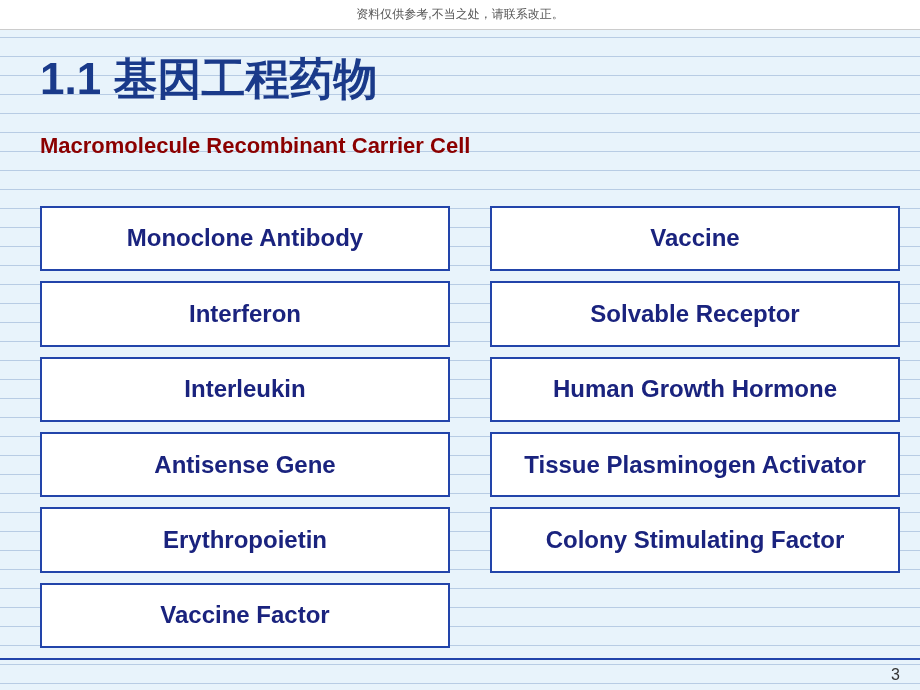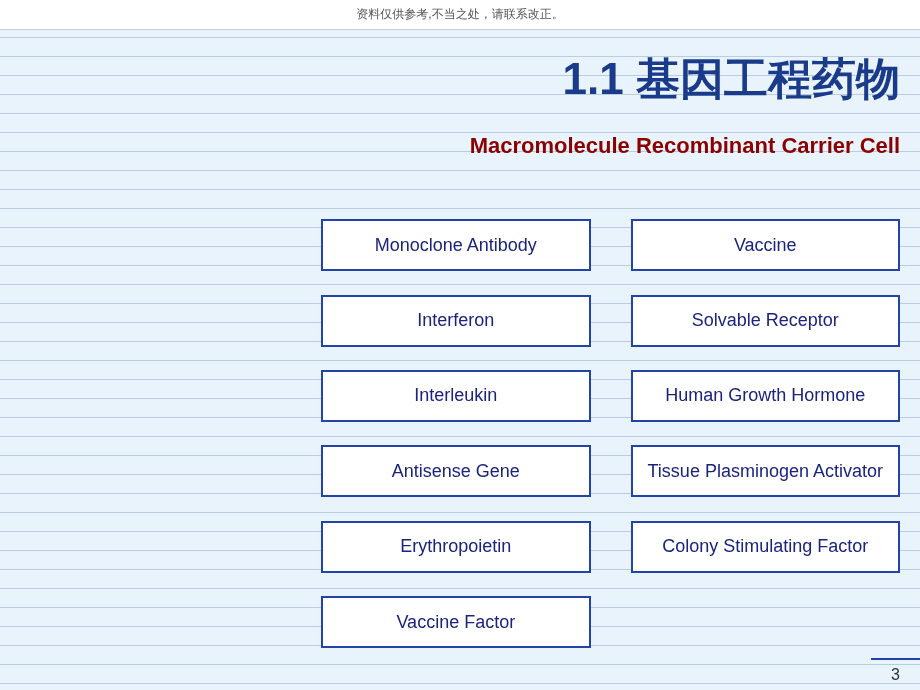--- a/index.html
+++ b/index.html
@@ -1,15 +1,15 @@
 <!DOCTYPE html>
 <html><head>
   <meta charset="utf-8">
   <style>
-    * { margin: 0; padding: 0; box-sizing: border-box; align-items: flex-end; }
+    * { margin: 0; padding: 0; box-sizing: border-box; }
 
     body {
       width: 920px;
       height: 690px;
       background: #e8f0f8;
       font-family: Arial, sans-serif;
       overflow: hidden;
       position: relative;
     }
 
@@ -86,22 +86,22 @@
       border: 2px solid #2244aa;
       background: white;
       display: flex;
       align-items: center;
       justify-content: center;
       padding: 10px 15px;
       min-height: 52px;
     }
 
     .grid-box span {
-      font-size: 18px;
-      font-weight: normal;
+      font-size: 24px;
+      font-weight: bold;
       color: #1a237e;
       text-align: center;
     }
 
     
     .bottom-bar {
       border-top: 2px solid #2244aa;
       padding: 6px 20px;
       display: flex;
       justify-content: flex-end;

